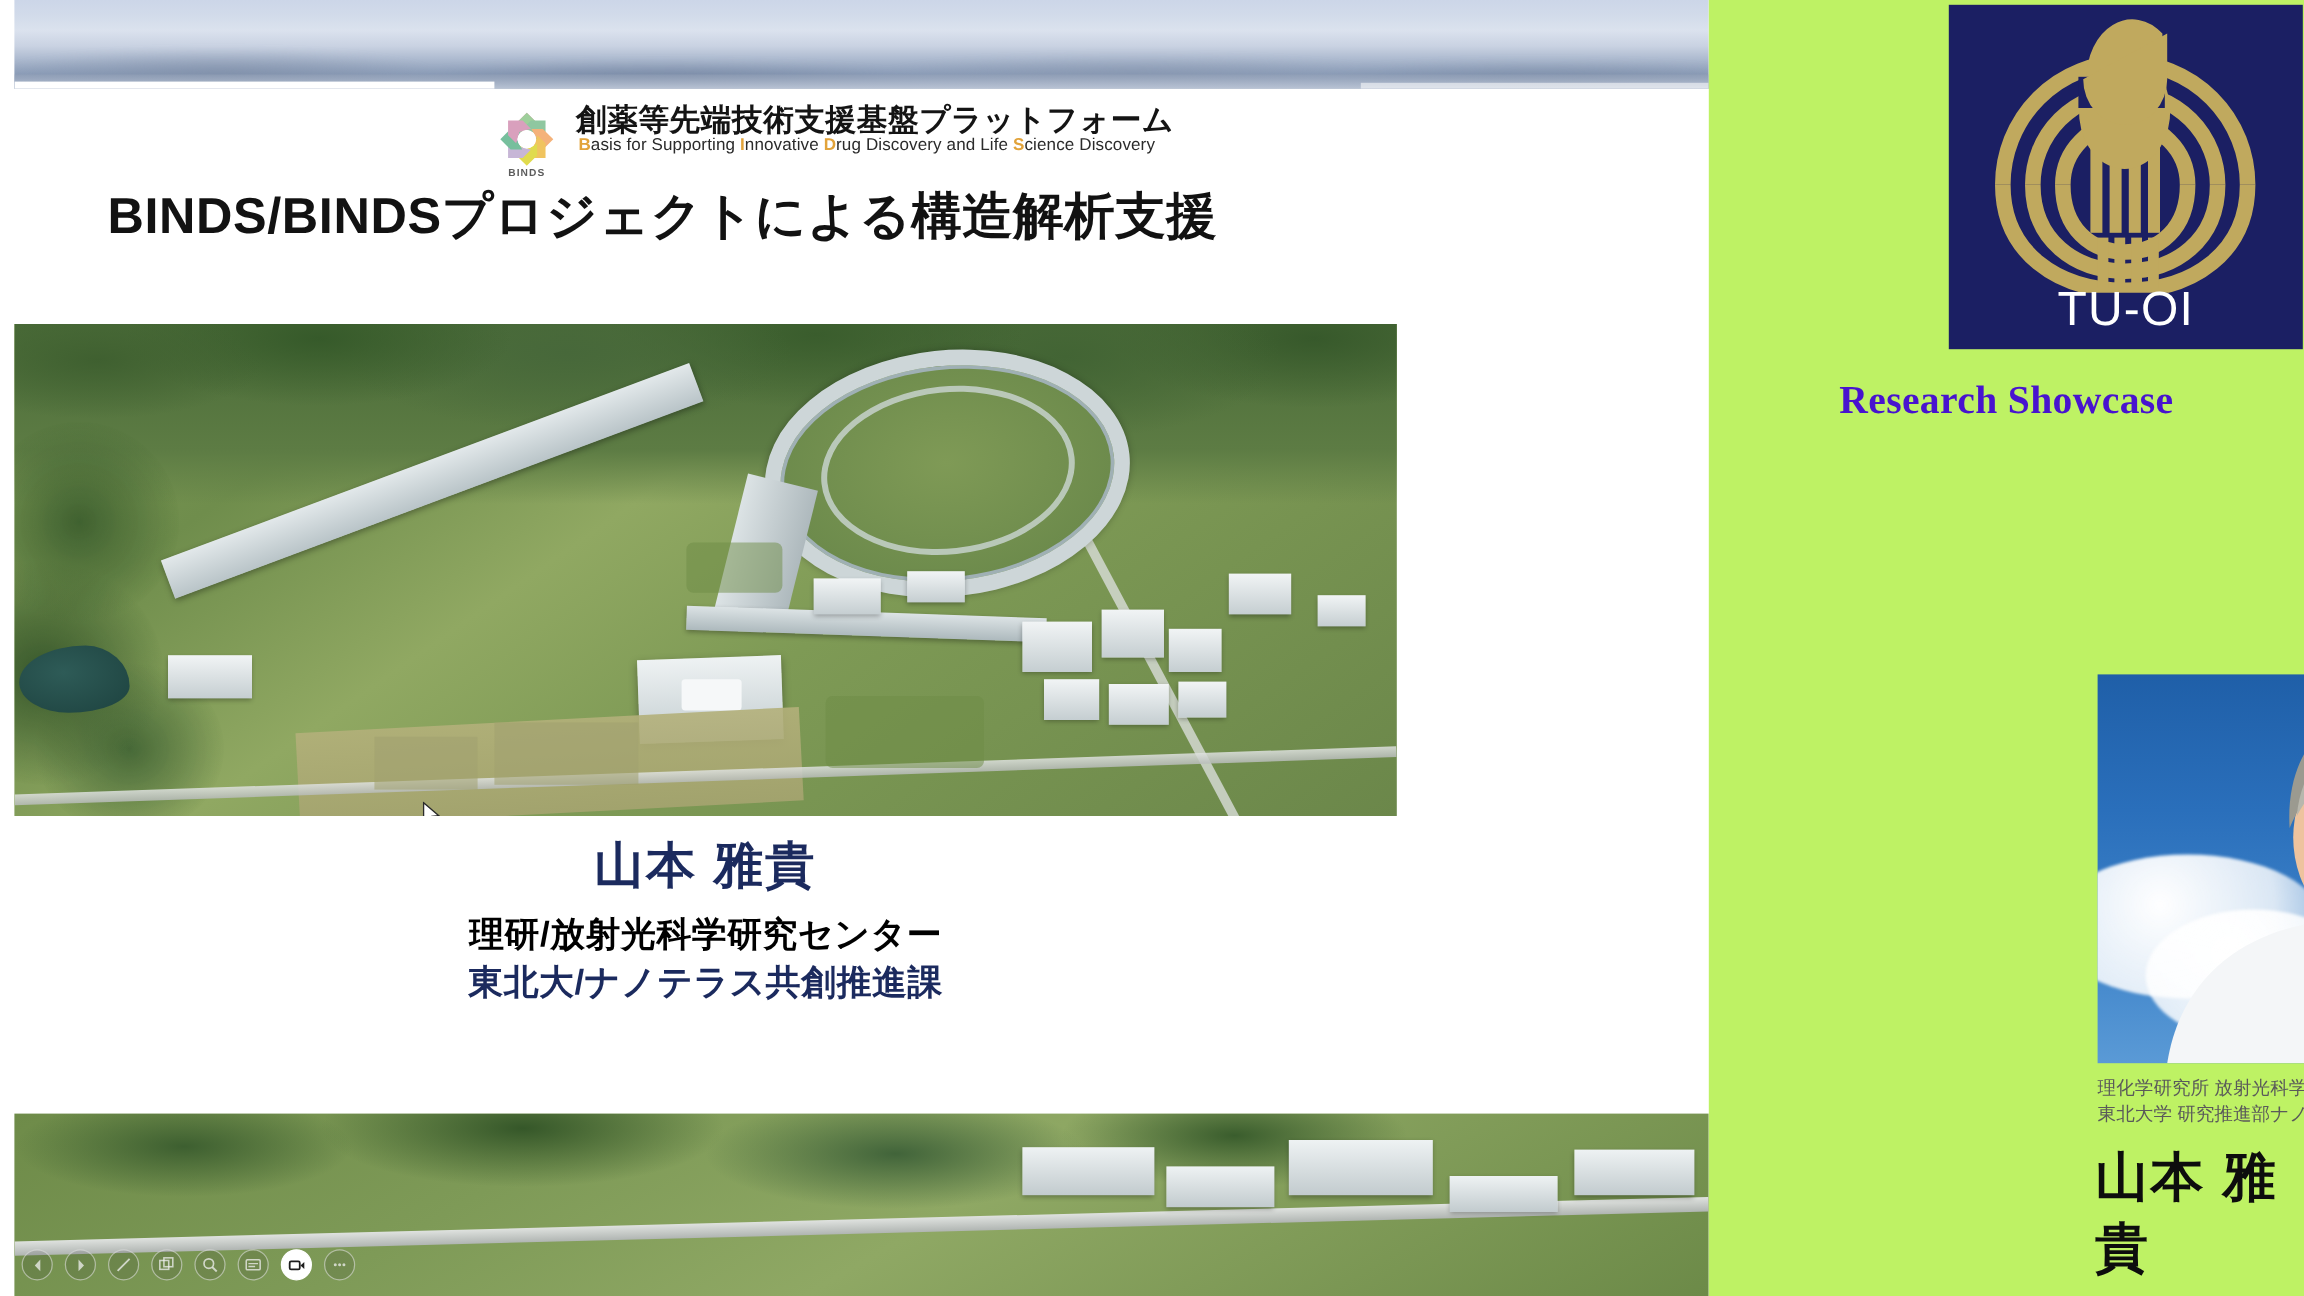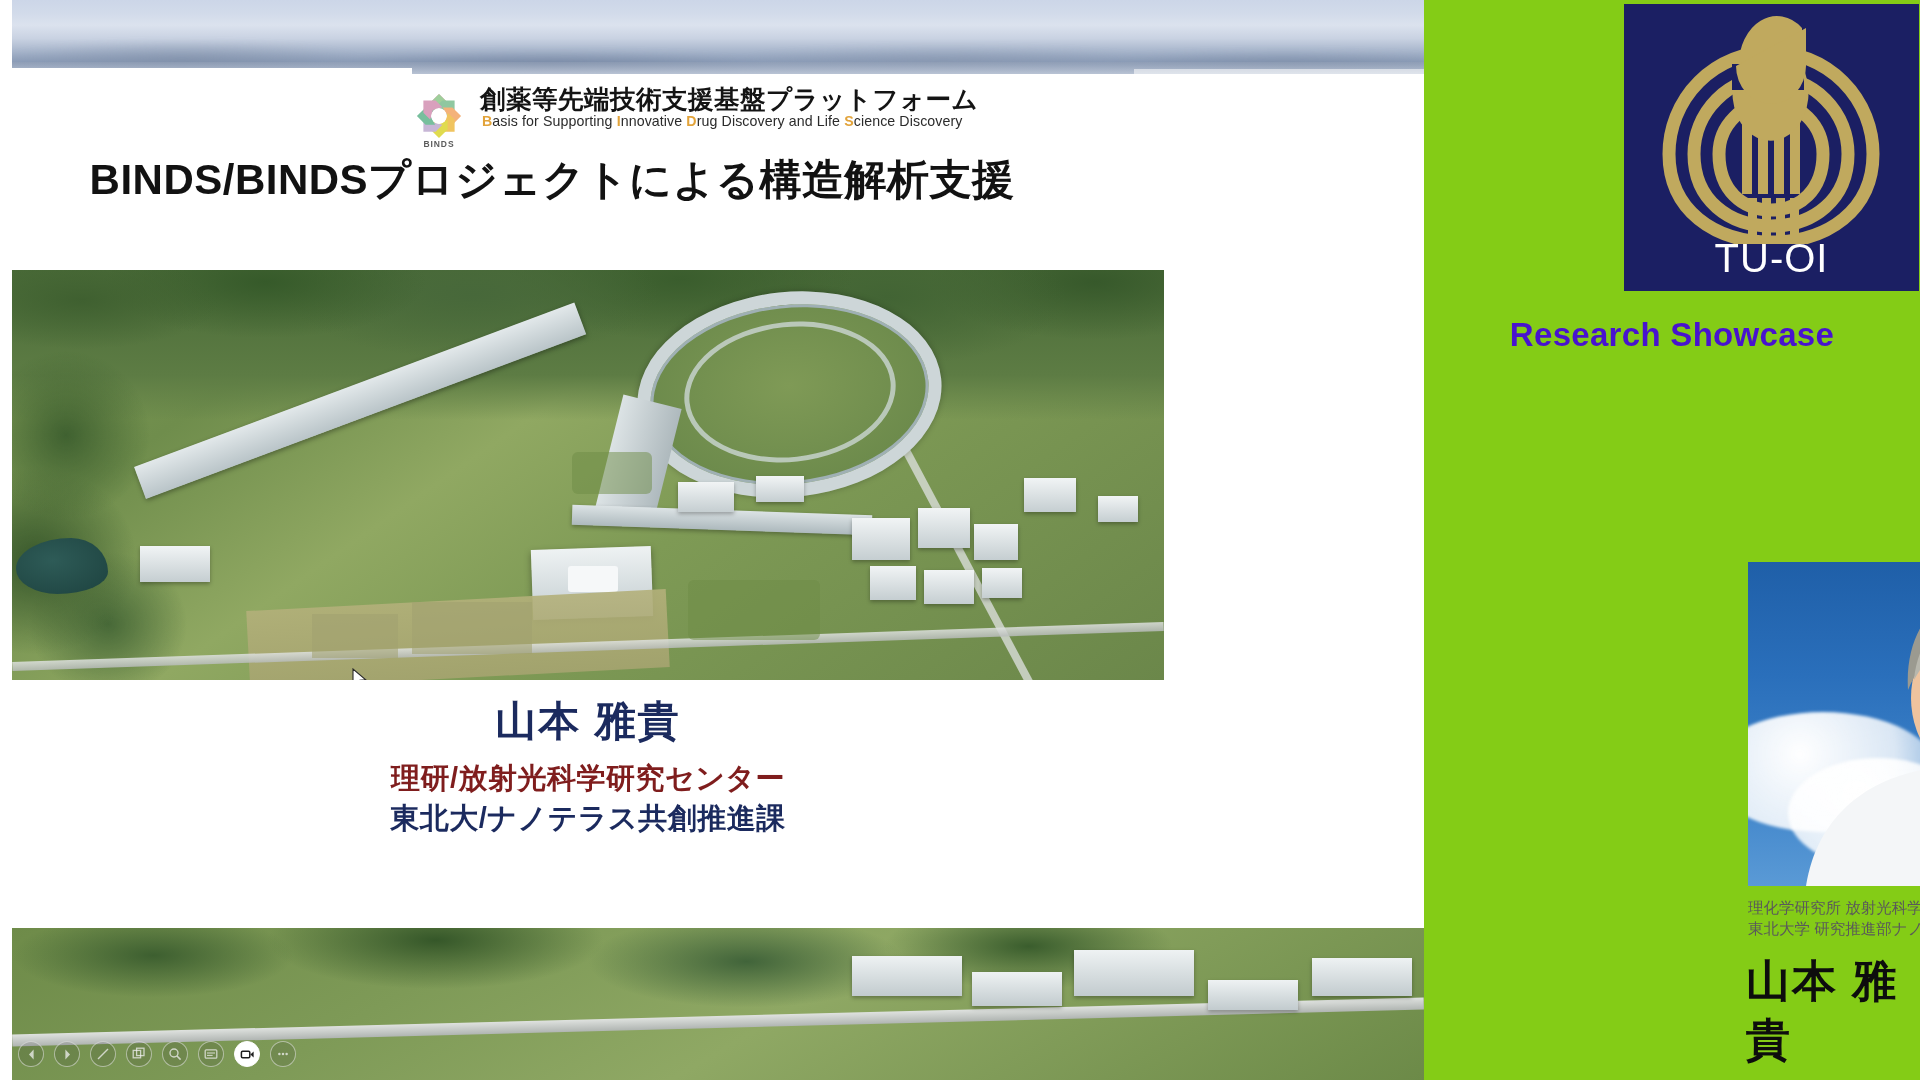--- a/index.html
+++ b/index.html
@@ -191,21 +191,21 @@
   }
 
   
   #presenter {
     position:absolute; left:0; top:620px; width:1152px; text-align:center;
   }
   #presenter .pname {
     font-size:41px; font-weight:700; color:#1b2a5e; letter-spacing:2px;
   }
   #presenter .paff {
-    margin-top:10px; font-size:29px; font-weight:700; color:#7f1d1d; letter-spacing:.5px;
+    margin-top:10px; font-size:29px; font-weight:700; color:#000000; letter-spacing:.5px;
   }
   #presenter .paff2 {
     margin-top:0; font-size:29px; font-weight:700; color:#1b2a5e; letter-spacing:.5px;
   }
 
   
   #slide-strip-bottom {
     position:absolute; left:12px; top:928px; width:1412px; height:152px;
     overflow:hidden;
     background: linear-gradient(150deg,#6e8b49 0%,#7e9a57 30%,#8fa864 55%,#6c8a48 100%);
@@ -240,40 +240,40 @@
     background:rgba(30,30,30,.12);
   }
   .tb-btn.active {
     background:#ffffff; border-color:#ffffff; color:#1d1d1d;
   }
   .tb-btn svg { display:block; }
 
   
   #sidebar {
     position:absolute; left:1424px; top:0; width:496px; height:1080px;
-    background:#84cc16;
+    background:#bef264;
   }
   #tuoi-logo {
     position:absolute; left:200px; top:4px; width:295px; height:287px;
     background:#1b1f63;
   }
   #tuoi-logo .mark { position:absolute; left:0; top:0; width:295px; height:240px; }
   #tuoi-logo .tuoi-text {
     position:absolute; left:0; top:232px; width:295px; text-align:center;
     font-size:40px; letter-spacing:1px; color:#ffffff; font-weight:400;
     font-family:"Liberation Sans", sans-serif;
   }
   #showcase {
     position:absolute; left:0; top:312px; width:496px; text-align:center;
   }
   #showcase .l1 {
     font-size:31px; font-weight:700; color:#4813cf; letter-spacing:1px; white-space:nowrap;
   }
   #showcase .l2 {
-    margin-top:4px; font-size:33px; font-weight:700; color:#4813cf; letter-spacing:.3px;
+    margin-top:4px; font-size:33px; font-weight:700; color:#4813cf; letter-spacing:.3px;font-family:Liberation Serif, serif;
   }
 
   
   #webcam {
     position:absolute; left:324px; top:562px; width:466px; height:324px;
     overflow:hidden;
     background: linear-gradient(to bottom,#1f5fa8 0%,#2a6fbb 35%,#3e83c9 70%,#5a9ad6 100%);
   }
   #webcam .cloud {
     position:absolute; border-radius:50%;

